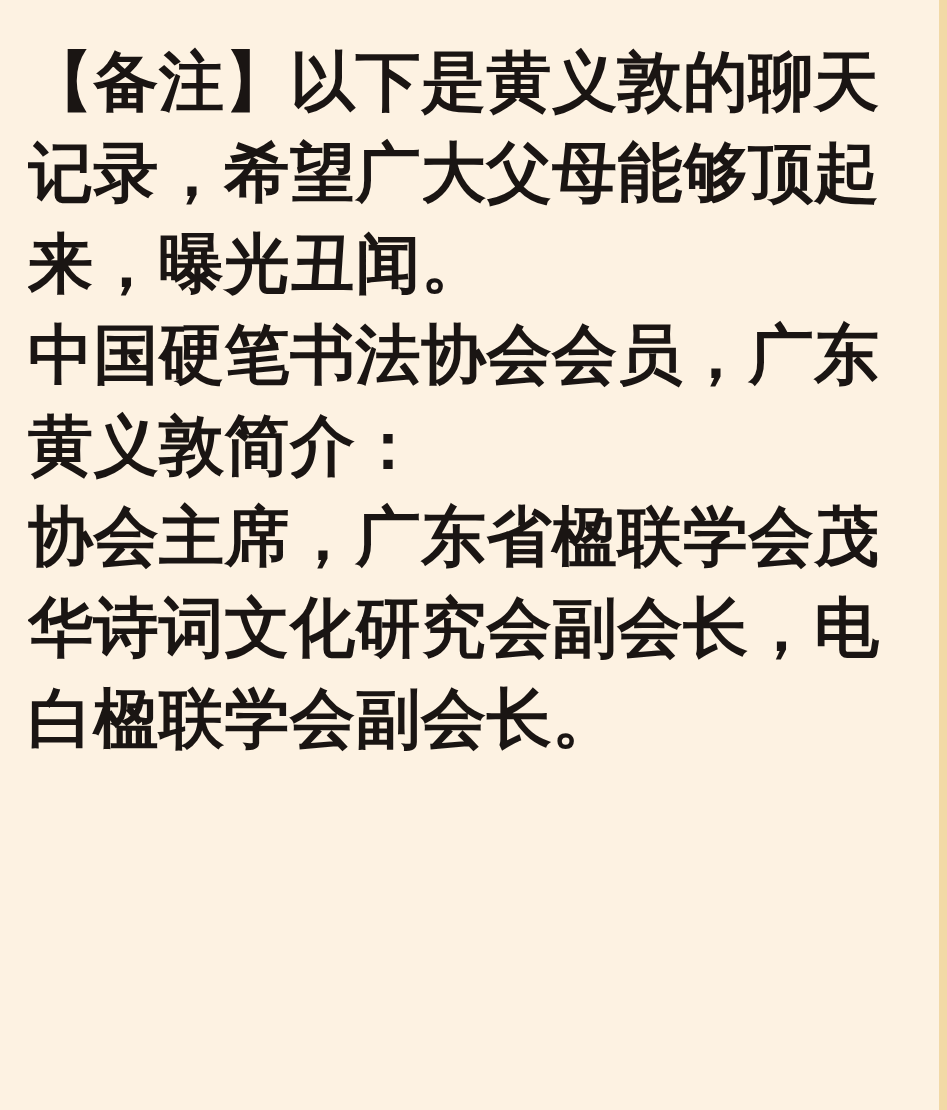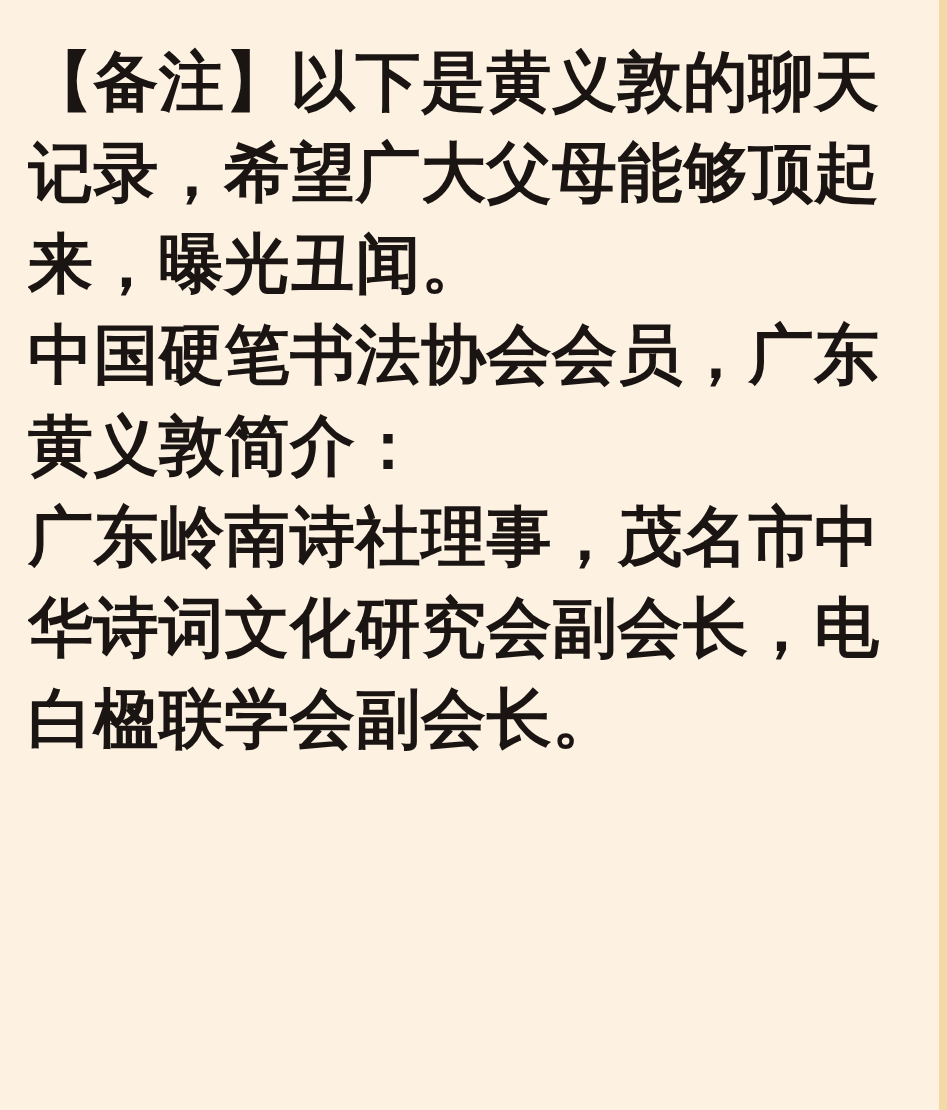--- a/index.html
+++ b/index.html
@@ -43,18 +43,18 @@
 </style>
 </head>
 <body>
 
 <div class="text-block">
   <div class="text-line">【备注】以下是黄义敦的聊天</div>
   <div class="text-line">记录，希望广大父母能够顶起</div>
   <div class="text-line">来，曝光丑闻。</div>
   <div class="text-line">中国硬笔书法协会会员，广东</div>
   <div class="text-line">黄义敦简介：</div>
-  <div class="text-line">广东岭南诗社理事，茂名市中</div>
+  <div class="text-line">协会主席，广东省楹联学会茂</div>
   <div class="text-line">华诗词文化研究会副会长，电</div>
   <div class="text-line">白楹联学会副会长。</div>
 </div>
 
 <div class="right-edge-strip"></div>
 
 </body></html>

